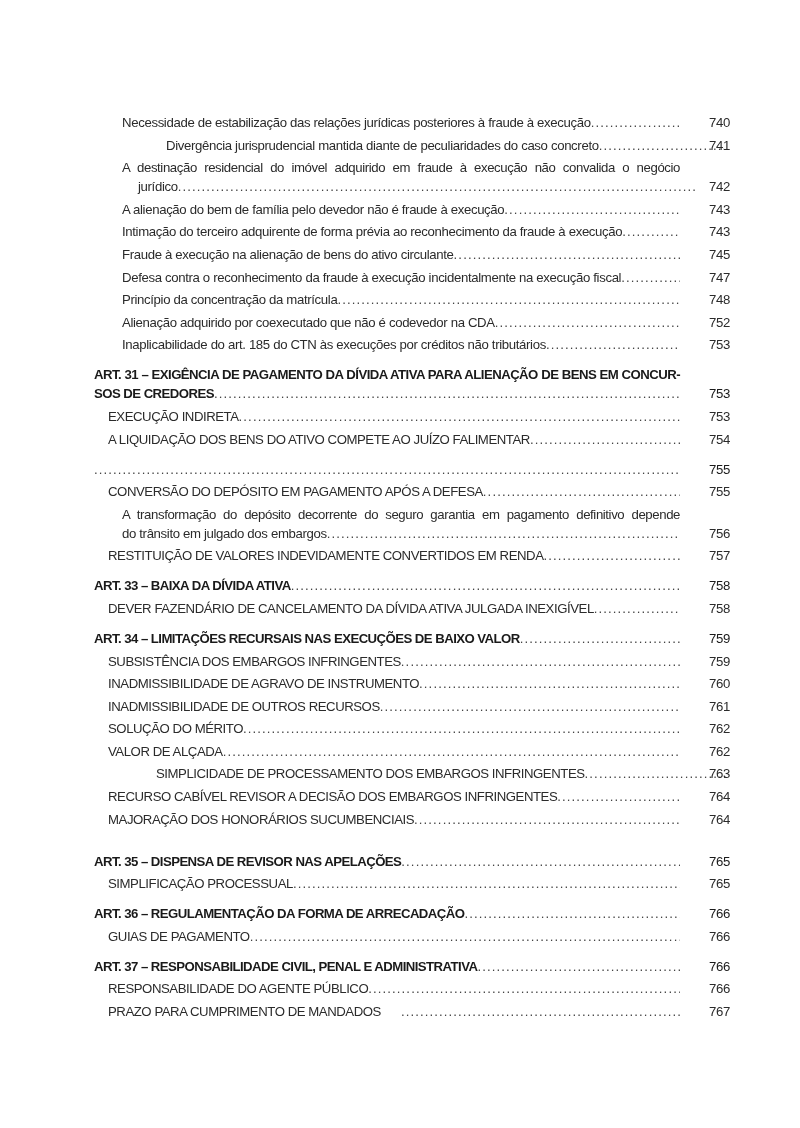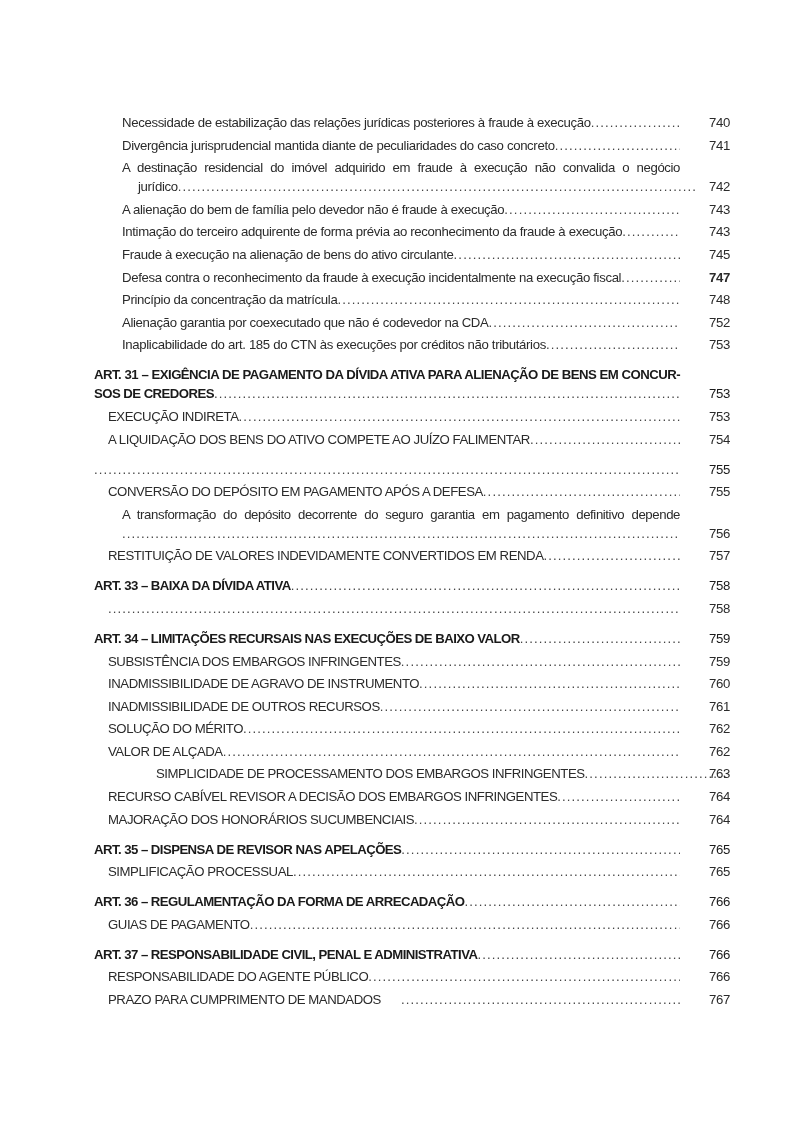--- a/index.html
+++ b/index.html
@@ -56,21 +56,21 @@
     <div class="entry lvl-sub first" style="margin-top: 0px;">
       <div style="width: 558px;">
         <div class="dots-line" style="width: 100%;">
           <span class="text line-seg">Necessidade de estabilização das relações jurídicas posteriores à fraude à execução</span>
           <span class="dots-fill">............................................................................................................................................................................................................................................................................................................</span>
         </div>
       </div>
       <span class="page-num" style="font-weight: normal;">740</span>
     </div>
     <div class="entry lvl-sub">
-      <div style="width: 558px;">
+      <div style="width: 558px; margin-left: 44px;">
         <div class="dots-line" style="width: 100%;">
           <span class="text line-seg">Divergência jurisprudencial mantida diante de peculiaridades do caso concreto</span>
           <span class="dots-fill">............................................................................................................................................................................................................................................................................................................</span>
         </div>
       </div>
       <span class="page-num" style="font-weight: normal;">741</span>
     </div>
     <div class="entry lvl-sub">
       <div style="width: 558px;">
         <div class="line-seg" style="text-align: justify; text-align-last: justify; white-space: normal; letter-spacing: -0.4px;">A destinação residencial do imóvel adquirido em fraude à execução não convalida o negócio</div>
@@ -108,35 +108,35 @@
       </div>
       <span class="page-num" style="font-weight: normal;">745</span>
     </div>
     <div class="entry lvl-sub">
       <div style="width: 558px;">
         <div class="dots-line" style="width: 100%;">
           <span class="text line-seg">Defesa contra o reconhecimento da fraude à execução incidentalmente na execução fiscal</span>
           <span class="dots-fill">............................................................................................................................................................................................................................................................................................................</span>
         </div>
       </div>
-      <span class="page-num" style="font-weight: bold;">747</span>
+      <span class="page-num" style="font-weight: normal;">747</span>
     </div>
     <div class="entry lvl-sub">
       <div style="width: 558px;">
         <div class="dots-line" style="width: 100%;">
           <span class="text line-seg">Princípio da concentração da matrícula</span>
           <span class="dots-fill">............................................................................................................................................................................................................................................................................................................</span>
         </div>
       </div>
       <span class="page-num" style="font-weight: normal;">748</span>
     </div>
     <div class="entry lvl-sub">
       <div style="width: 558px;">
         <div class="dots-line" style="width: 100%;">
-          <span class="text line-seg">Alienação garantia por coexecutado que não é codevedor na CDA</span>
+          <span class="text line-seg">Alienação adquirido por coexecutado que não é codevedor na CDA</span>
           <span class="dots-fill">............................................................................................................................................................................................................................................................................................................</span>
         </div>
       </div>
       <span class="page-num" style="font-weight: normal;">752</span>
     </div>
     <div class="entry lvl-sub">
       <div style="width: 558px;">
         <div class="dots-line" style="width: 100%;">
           <span class="text line-seg">Inaplicabilidade do art. 185 do CTN às execuções por créditos não tributários</span>
           <span class="dots-fill">............................................................................................................................................................................................................................................................................................................</span>
@@ -186,20 +186,21 @@
           <span class="text line-seg">CONVERSÃO DO DEPÓSITO EM PAGAMENTO APÓS A DEFESA</span>
           <span class="dots-fill">............................................................................................................................................................................................................................................................................................................</span>
         </div>
       </div>
       <span class="page-num" style="font-weight: normal;">755</span>
     </div>
     <div class="entry lvl-sub">
       <div style="width: 558px;">
         <div class="line-seg" style="text-align: justify; text-align-last: justify; white-space: normal; letter-spacing: -0.4px;">A transformação do depósito decorrente do seguro garantia em pagamento definitivo depende</div>
         <div class="dots-line" style="width: 100%;">
+          <span class="text line-seg">do trânsito em julgado dos embargos</span>
           <span class="dots-fill">............................................................................................................................................................................................................................................................................................................</span>
         </div>
       </div>
       <span class="page-num" style="font-weight: normal;">756</span>
     </div>
     <div class="entry lvl-sec">
       <div style="width: 572px;">
         <div class="dots-line" style="width: 100%;">
           <span class="text line-seg">RESTITUIÇÃO DE VALORES INDEVIDAMENTE CONVERTIDOS EM RENDA</span>
           <span class="dots-fill">............................................................................................................................................................................................................................................................................................................</span>
@@ -212,20 +213,21 @@
         <div class="dots-line" style="width: 100%;">
           <span class="text line-seg">ART. 33 – BAIXA DA DÍVIDA ATIVA</span>
           <span class="dots-fill">............................................................................................................................................................................................................................................................................................................</span>
         </div>
       </div>
       <span class="page-num" style="font-weight: normal;">758</span>
     </div>
     <div class="entry lvl-sec">
       <div style="width: 572px;">
         <div class="dots-line" style="width: 100%;">
+          <span class="text line-seg">DEVER FAZENDÁRIO DE CANCELAMENTO DA DÍVIDA ATIVA JULGADA INEXIGÍVEL</span>
           <span class="dots-fill">............................................................................................................................................................................................................................................................................................................</span>
         </div>
       </div>
       <span class="page-num" style="font-weight: normal;">758</span>
     </div>
     <div class="entry lvl-art" style="margin-top: 11px;">
       <div style="width: 586px;">
         <div class="dots-line" style="width: 100%;">
           <span class="text line-seg">ART. 34 – LIMITAÇÕES RECURSAIS NAS EXECUÇÕES DE BAIXO VALOR</span>
           <span class="dots-fill">............................................................................................................................................................................................................................................................................................................</span>
@@ -298,21 +300,21 @@
     </div>
     <div class="entry lvl-sec">
       <div style="width: 572px;">
         <div class="dots-line" style="width: 100%;">
           <span class="text line-seg">MAJORAÇÃO DOS HONORÁRIOS SUCUMBENCIAIS</span>
           <span class="dots-fill">............................................................................................................................................................................................................................................................................................................</span>
         </div>
       </div>
       <span class="page-num" style="font-weight: normal;">764</span>
     </div>
-    <div class="entry lvl-art" style="margin-top: 11px;">
+    <div class="entry lvl-art" style="margin-top: 23px;">
       <div style="width: 586px;">
         <div class="dots-line" style="width: 100%;">
           <span class="text line-seg">ART. 35 – DISPENSA DE REVISOR NAS APELAÇÕES</span>
           <span class="dots-fill">............................................................................................................................................................................................................................................................................................................</span>
         </div>
       </div>
       <span class="page-num" style="font-weight: normal;">765</span>
     </div>
     <div class="entry lvl-sec">
       <div style="width: 572px;">

